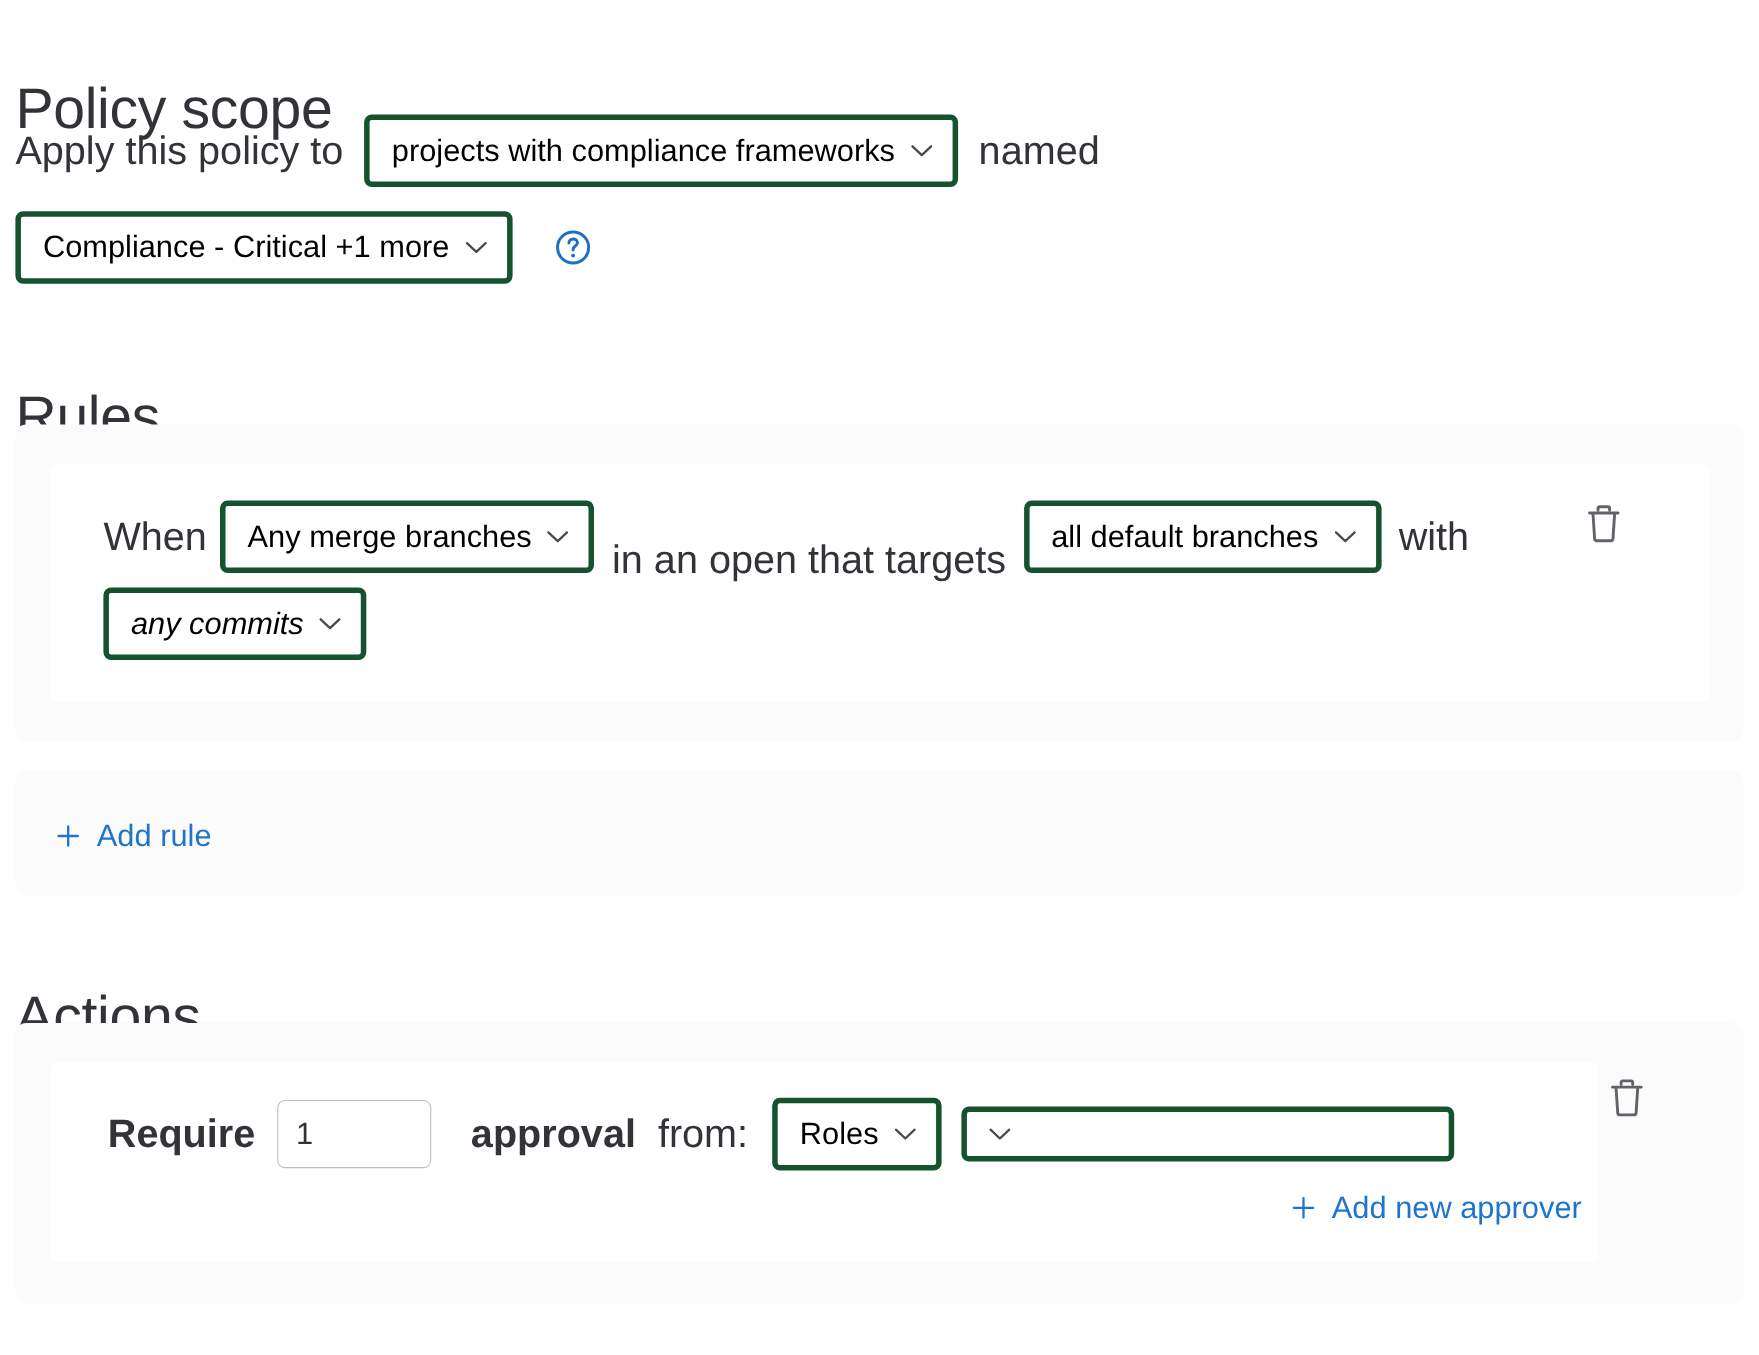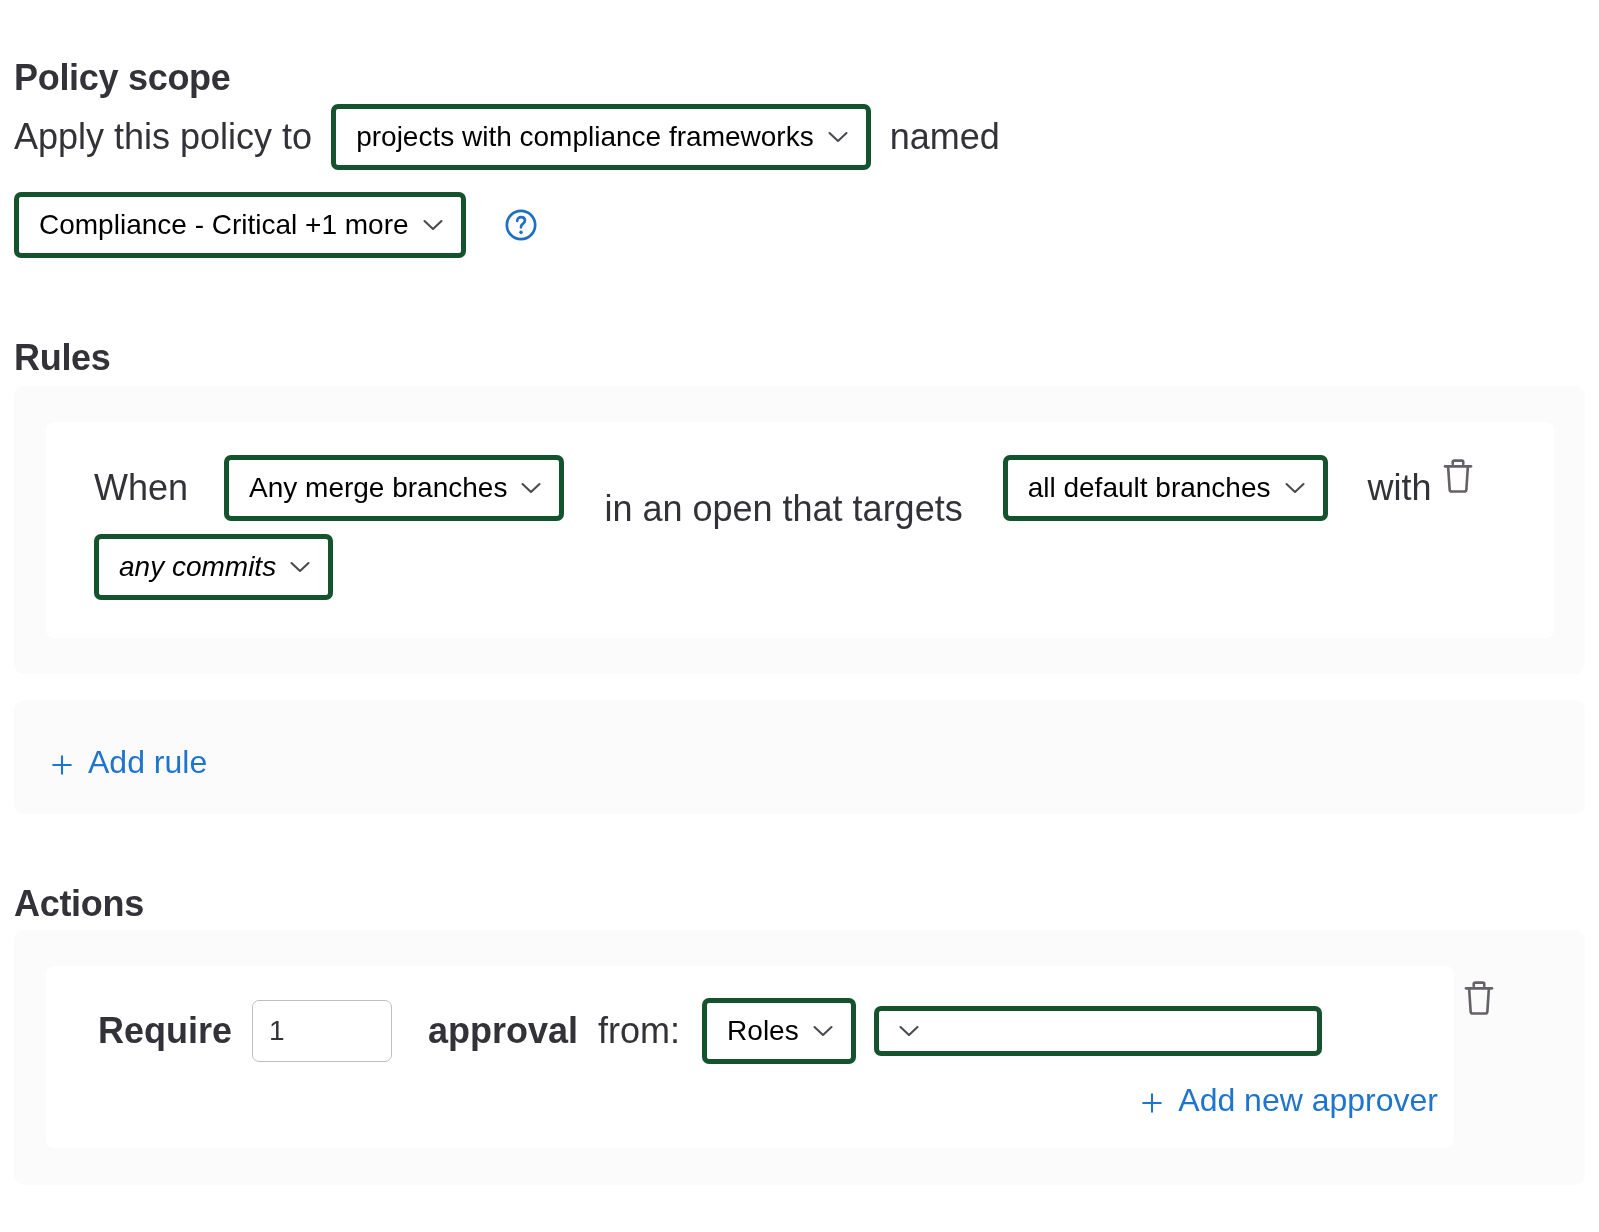--- a/index.html
+++ b/index.html
@@ -18,22 +18,22 @@
 
   .page {
     position: relative;
     width: 1599px;
     height: 1232px;
     padding: 0;
   }
 
   
   .section-heading {
-    font-size: 36px;
-    font-weight: bold;
+    font-size: 52px;
+    font-weight: normal;
     color: #333238;
     letter-spacing: -0.3px;
     line-height: 1;
   }
 
   
   .txt {
     font-size: 36px;
     color: #333238;
     line-height: 1;
@@ -85,21 +85,21 @@
     height: 34px;
     cursor: pointer;
   }
 
   
   .blue-link {
     display: inline-flex;
     align-items: center;
     gap: 14px;
     color: #1f75cb;
-    font-size: 32px;
+    font-size: 28px;
     line-height: 1;
     white-space: nowrap;
     cursor: pointer;
     text-decoration: none;
   }
   .plus-glyph {
     display: inline-block;
     width: 24px;
     height: 24px;
     flex: none;
@@ -146,21 +146,21 @@
   }
   #rule-card {
     position: absolute;
     left: 32px; top: 36px;
     width: 1508px; height: 216px;
     padding: 0;
   }
   #rule-row-1 {
     position: absolute;
     left: 48px; top: 26px;
-    display: flex; align-items: center; gap: 36px;
+    display: flex; align-items: center; gap: 12px;
   }
   #rule-delete {
     position: absolute;
     left: 1395px; top: 36px;
   }
   #rule-row-2 {
     position: absolute;
     left: 48px; top: 112px; font-style: italic;
   }
 

